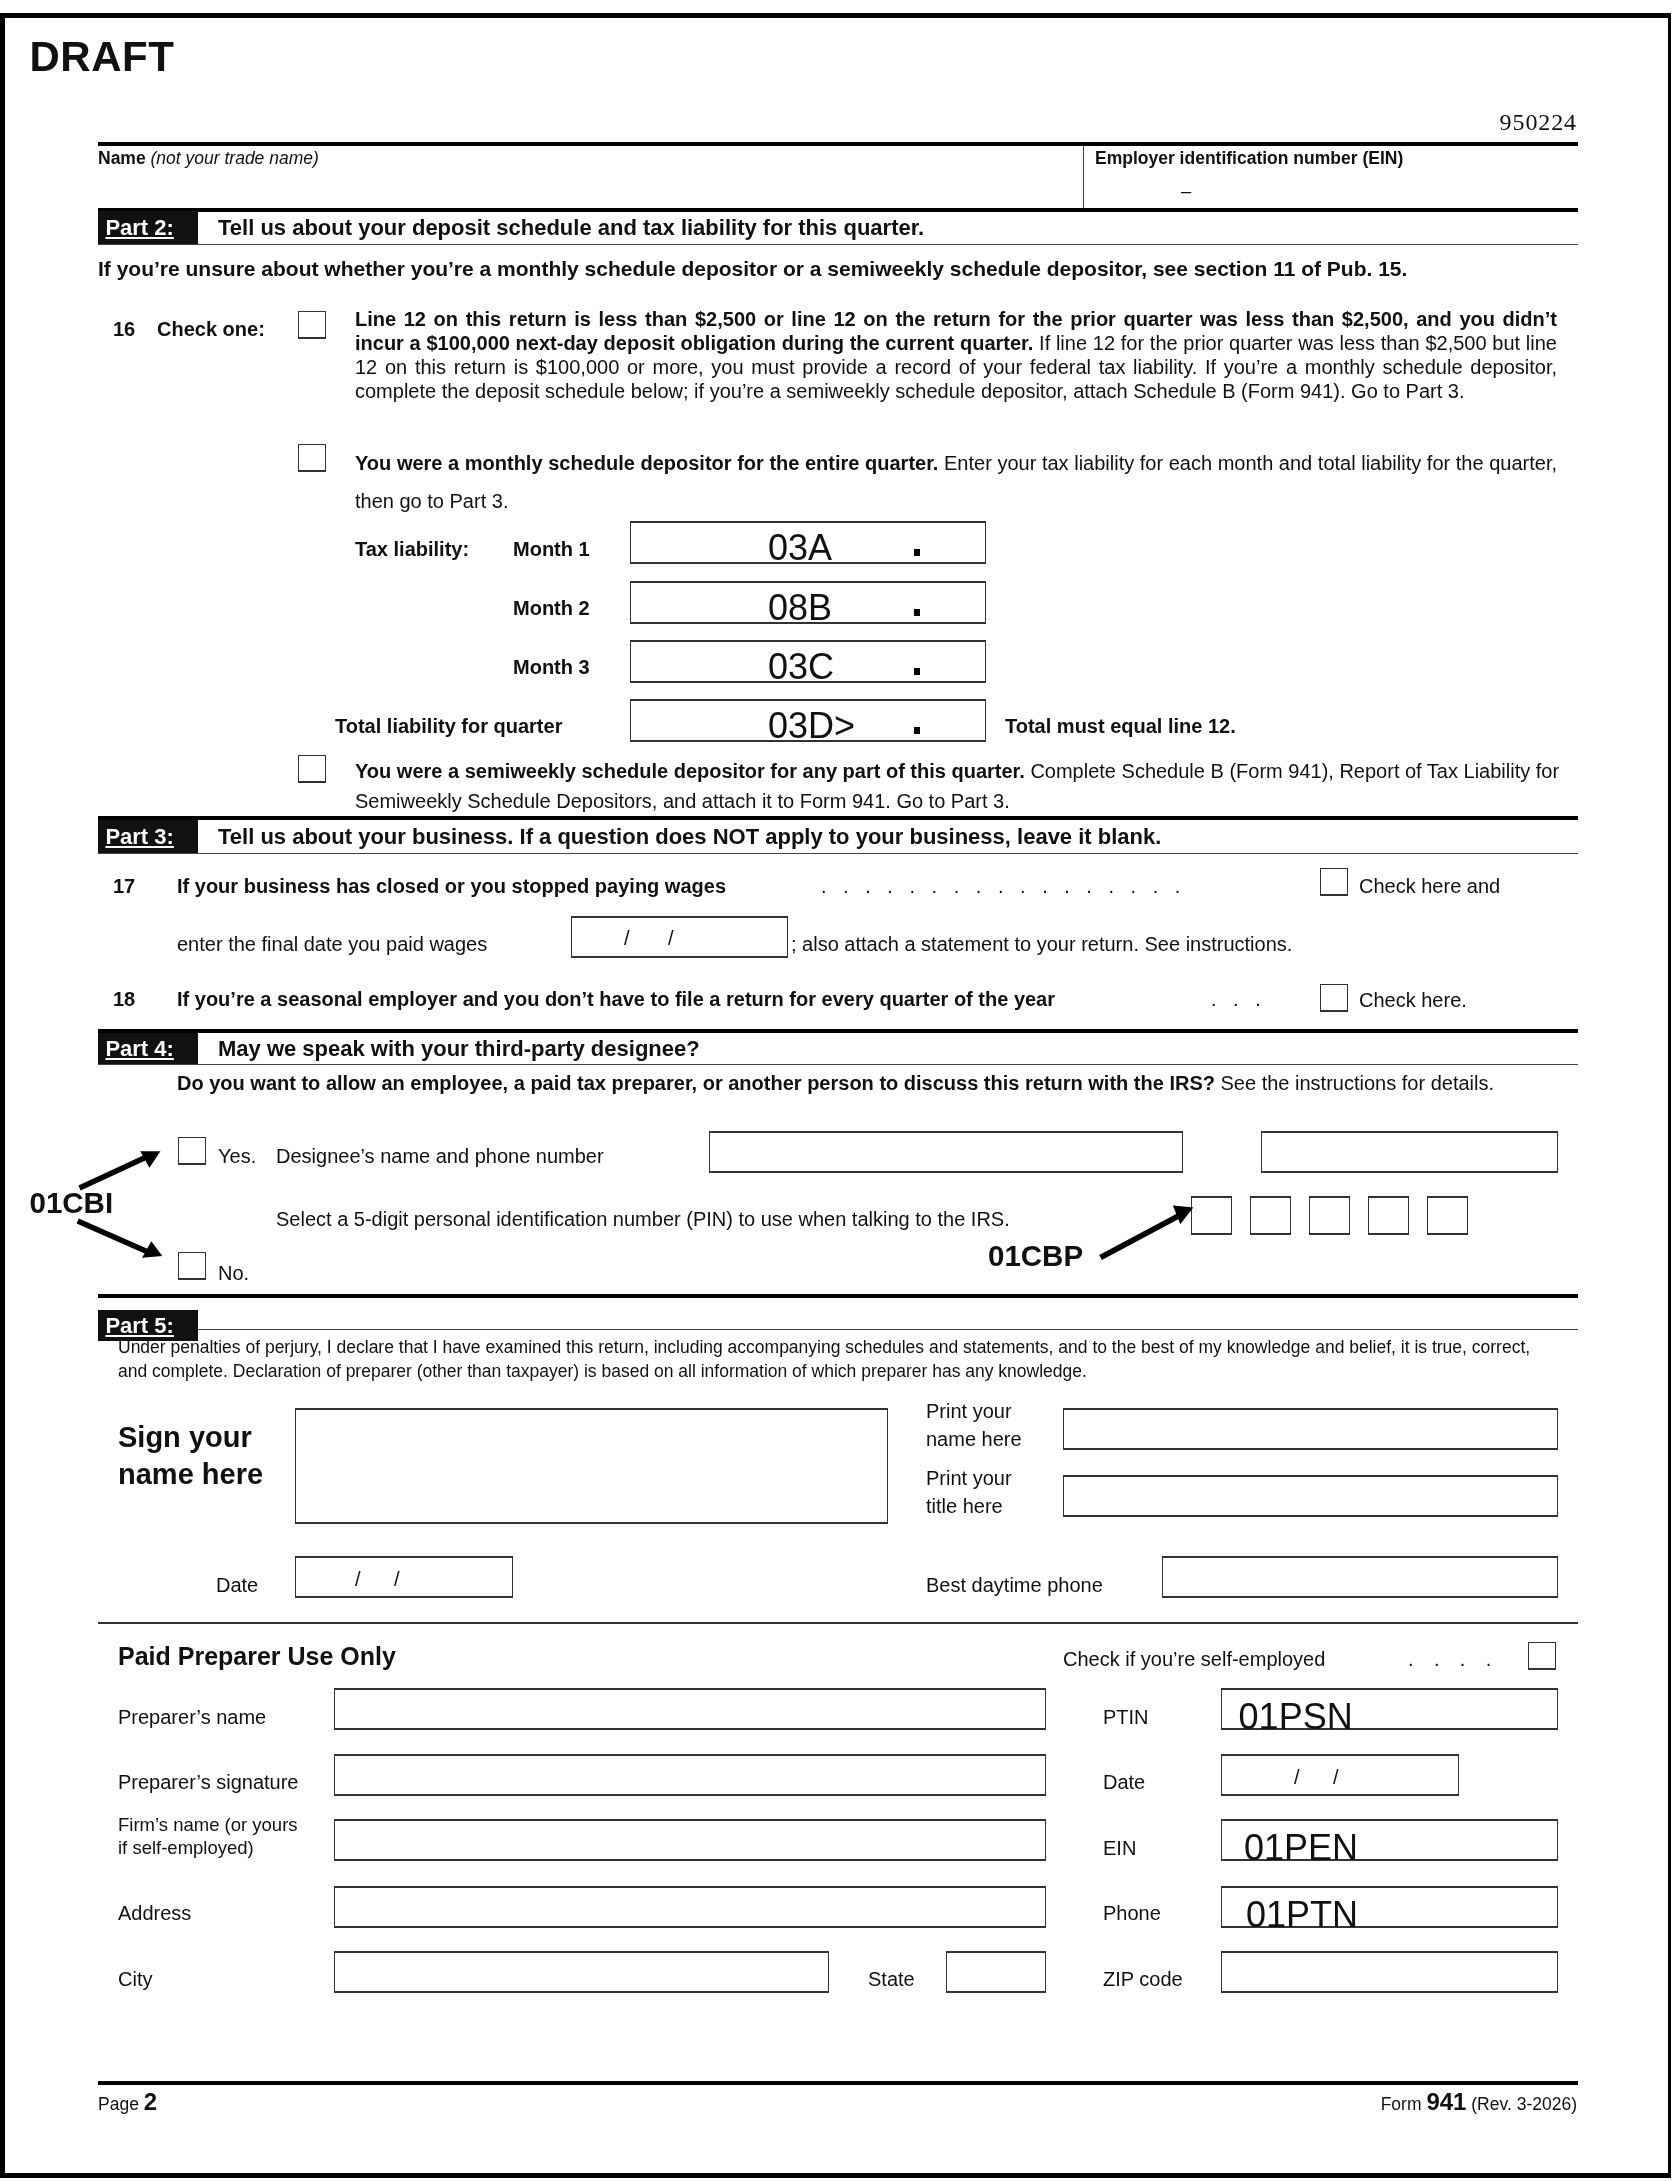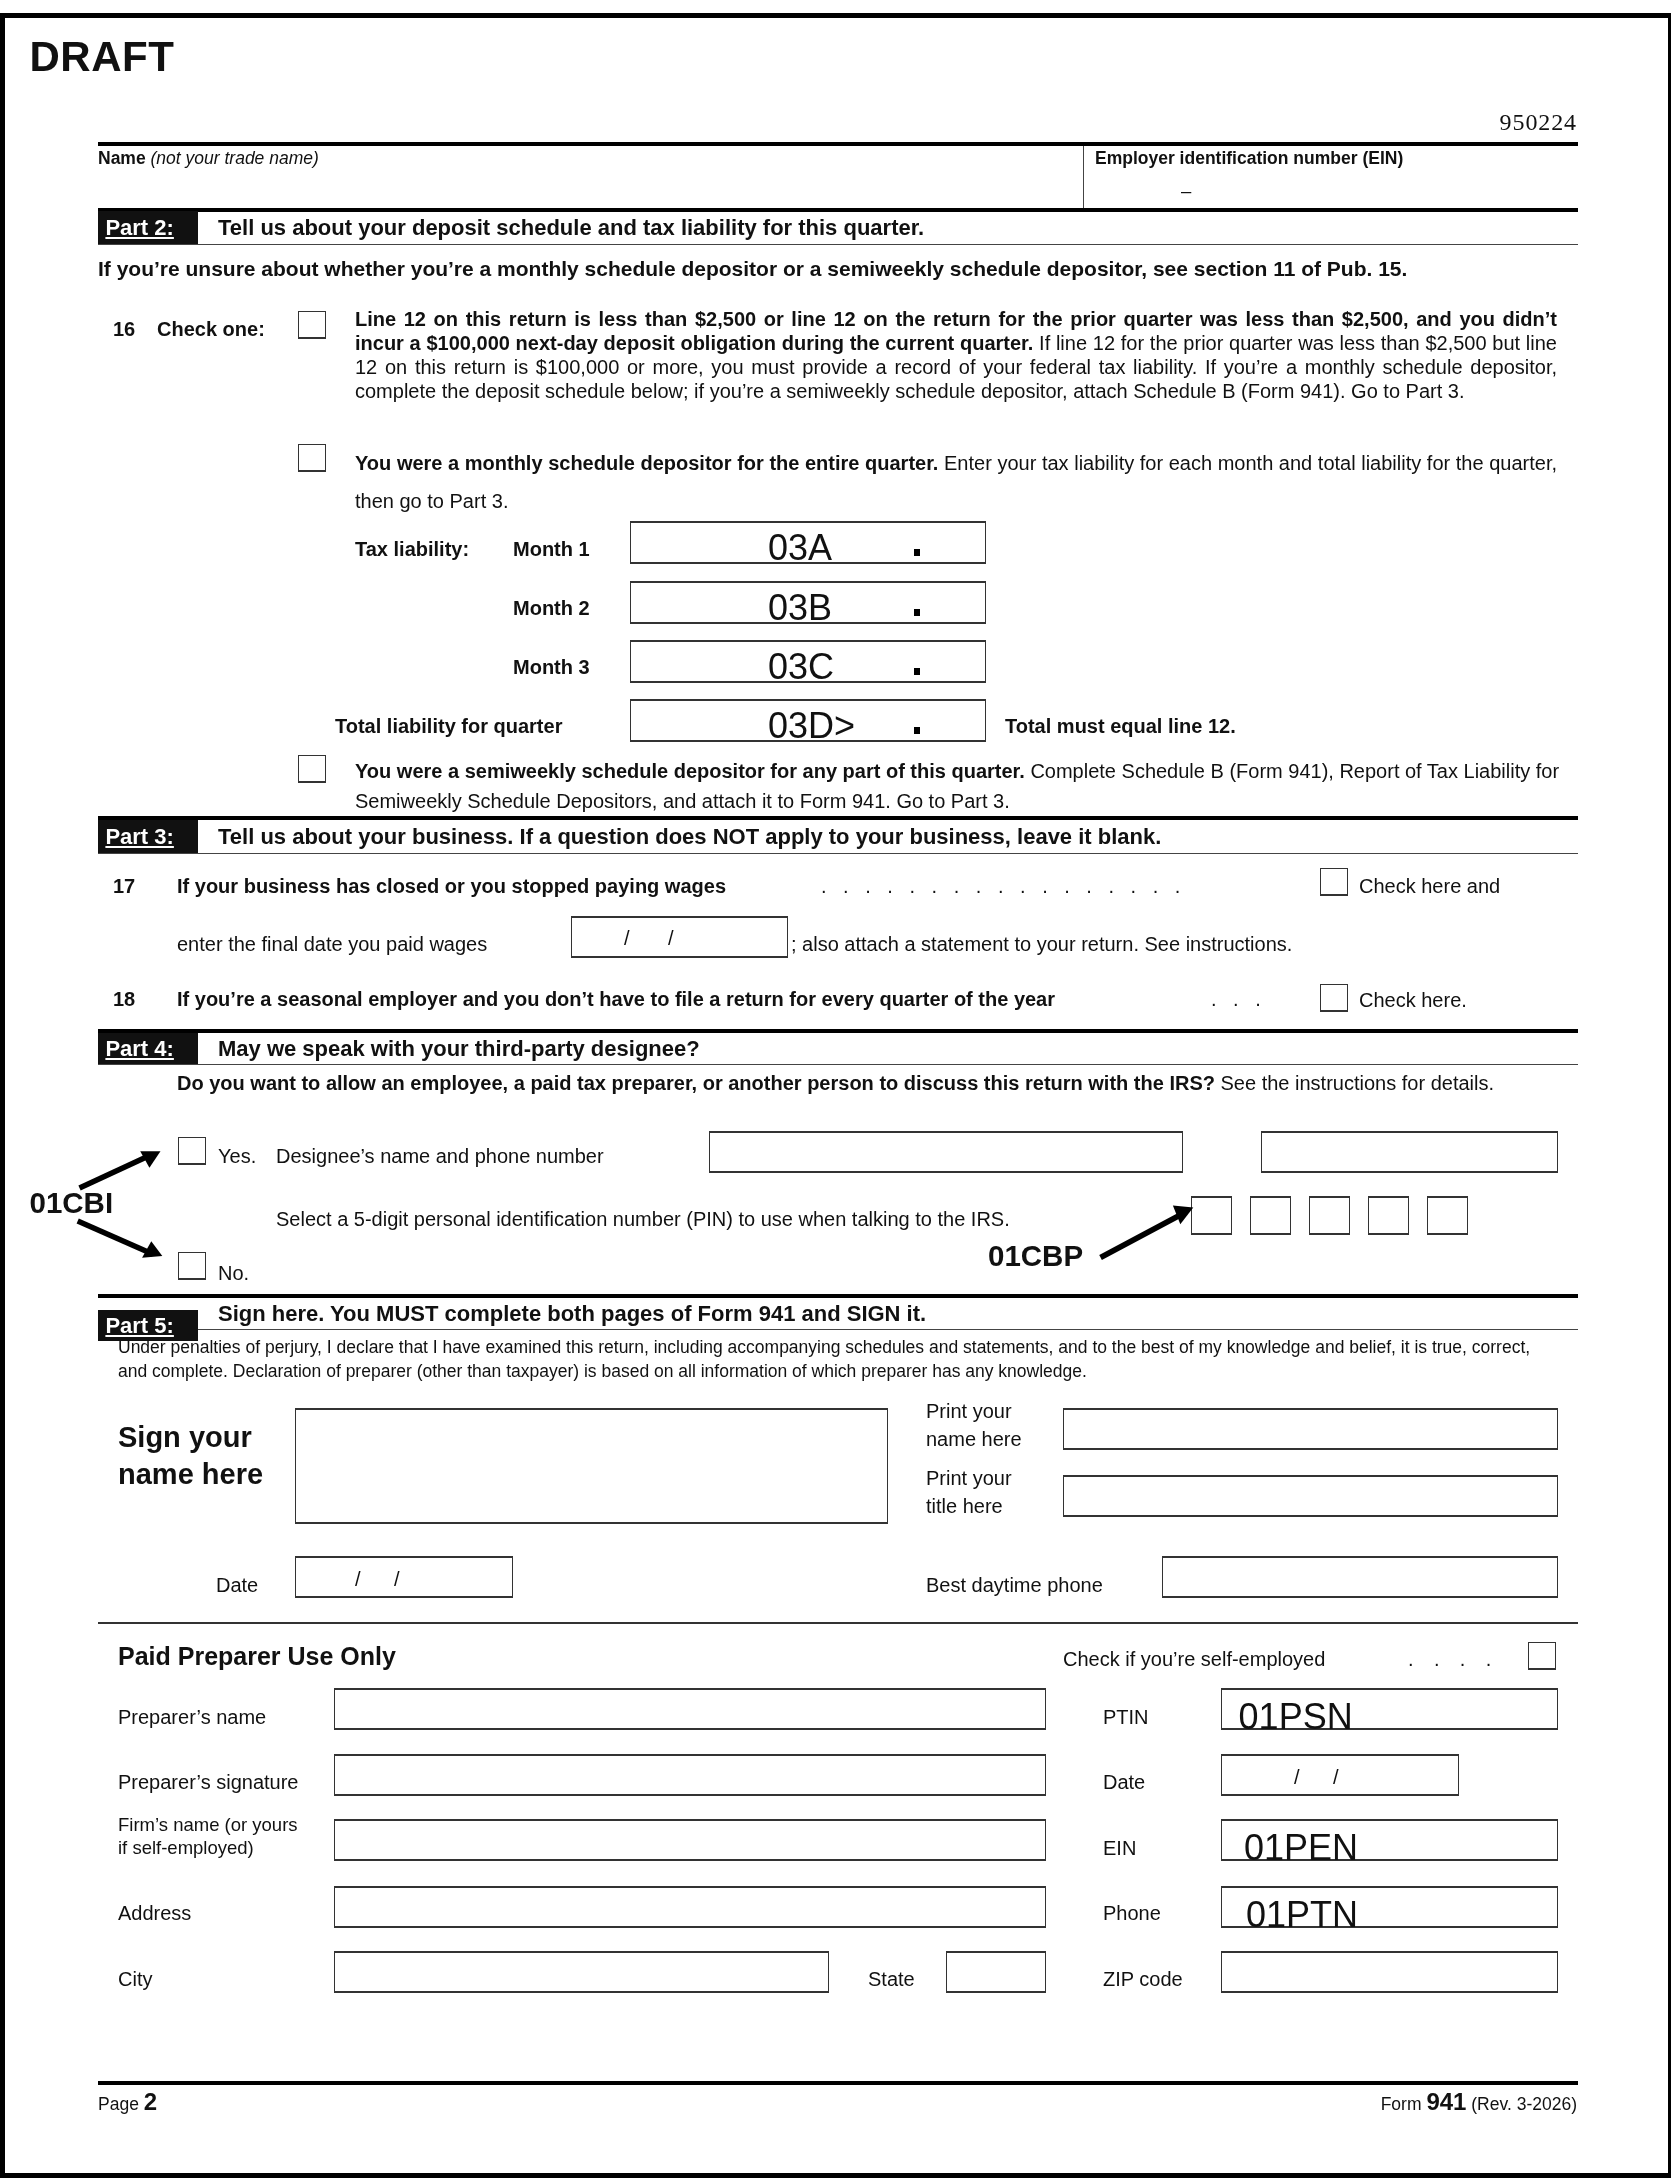--- a/index.html
+++ b/index.html
@@ -70,21 +70,21 @@
 <div class="abs txt txt-b" style="left:355px; top:537px;">Tax liability:</div>
 
 <div class="abs txt txt-b" style="left:513px; top:537px;">Month 1</div>
 <div class="box" style="left:630px; top:521px; width:356px; height:43px;">
   <span class="boxval" style="left:137px; top:3.7px;">03A</span>
   <span class="dot" style="left:283px; top:26px;"></span>
 </div>
 
 <div class="abs txt txt-b" style="left:513px; top:596px;">Month 2</div>
 <div class="box" style="left:630px; top:581px; width:356px; height:43px;">
-  <span class="boxval" style="left:137px; top:3.7px;">03B</span>
+  <span class="boxval" style="left:137px; top:3.7px;">08B</span>
   <span class="dot" style="left:283px; top:26px;"></span>
 </div>
 
 <div class="abs txt txt-b" style="left:513px; top:655px;">Month 3</div>
 <div class="box" style="left:630px; top:640px; width:356px; height:43px;">
   <span class="boxval" style="left:137px; top:3.7px;">03C</span>
   <span class="dot" style="left:283px; top:26px;"></span>
 </div>
 
 <div class="abs txt txt-b" style="left:335px; top:714px;">Total liability for quarter</div>
@@ -158,21 +158,20 @@
   <polygon points="96,116 74,118 84,100" fill="#000"></polygon>
 </svg>
 <svg class="arrow" style="left:1095px; top:1200px;" width="102" height="65" viewBox="0 0 110 70">
   <line x1="6" y1="62" x2="96" y2="14" stroke="#000" stroke-width="6"></line>
   <polygon points="106,8 84,6 92,26" fill="#000"></polygon>
 </svg>
 
 <div class="hr-thick" style="top:1294px;"></div>
 <div class="part-head" style="top:1298px; height:31px;">
   <div class="part-tag" style="height:31px; line-height:31px;margin-top:12px;">Part 5:</div>
-  <div class="part-title" style="left:120px; line-height:31px;">Sign here. You MUST complete both pages of Form 941 and SIGN it.</div>
 </div>
 <div class="abs small" style="left:118px; top:1335px; width:1440px;">Under penalties of perjury, I declare that I have examined this return, including accompanying schedules and statements, and to the best of my knowledge and belief, it is true, correct, and complete. Declaration of preparer (other than taxpayer) is based on all information of which preparer has any knowledge.</div>
 
 <div class="abs" style="left:118px; top:1419px; font-size:29px; font-weight:bold; line-height:37px;">
   <div>Sign your</div>
   <div>name here</div>
 </div>
 <div class="box" style="left:295px; top:1408px; width:593px; height:116px;"></div>
 
 <div class="abs txt" style="left:926px; top:1397px; line-height:28px;">

